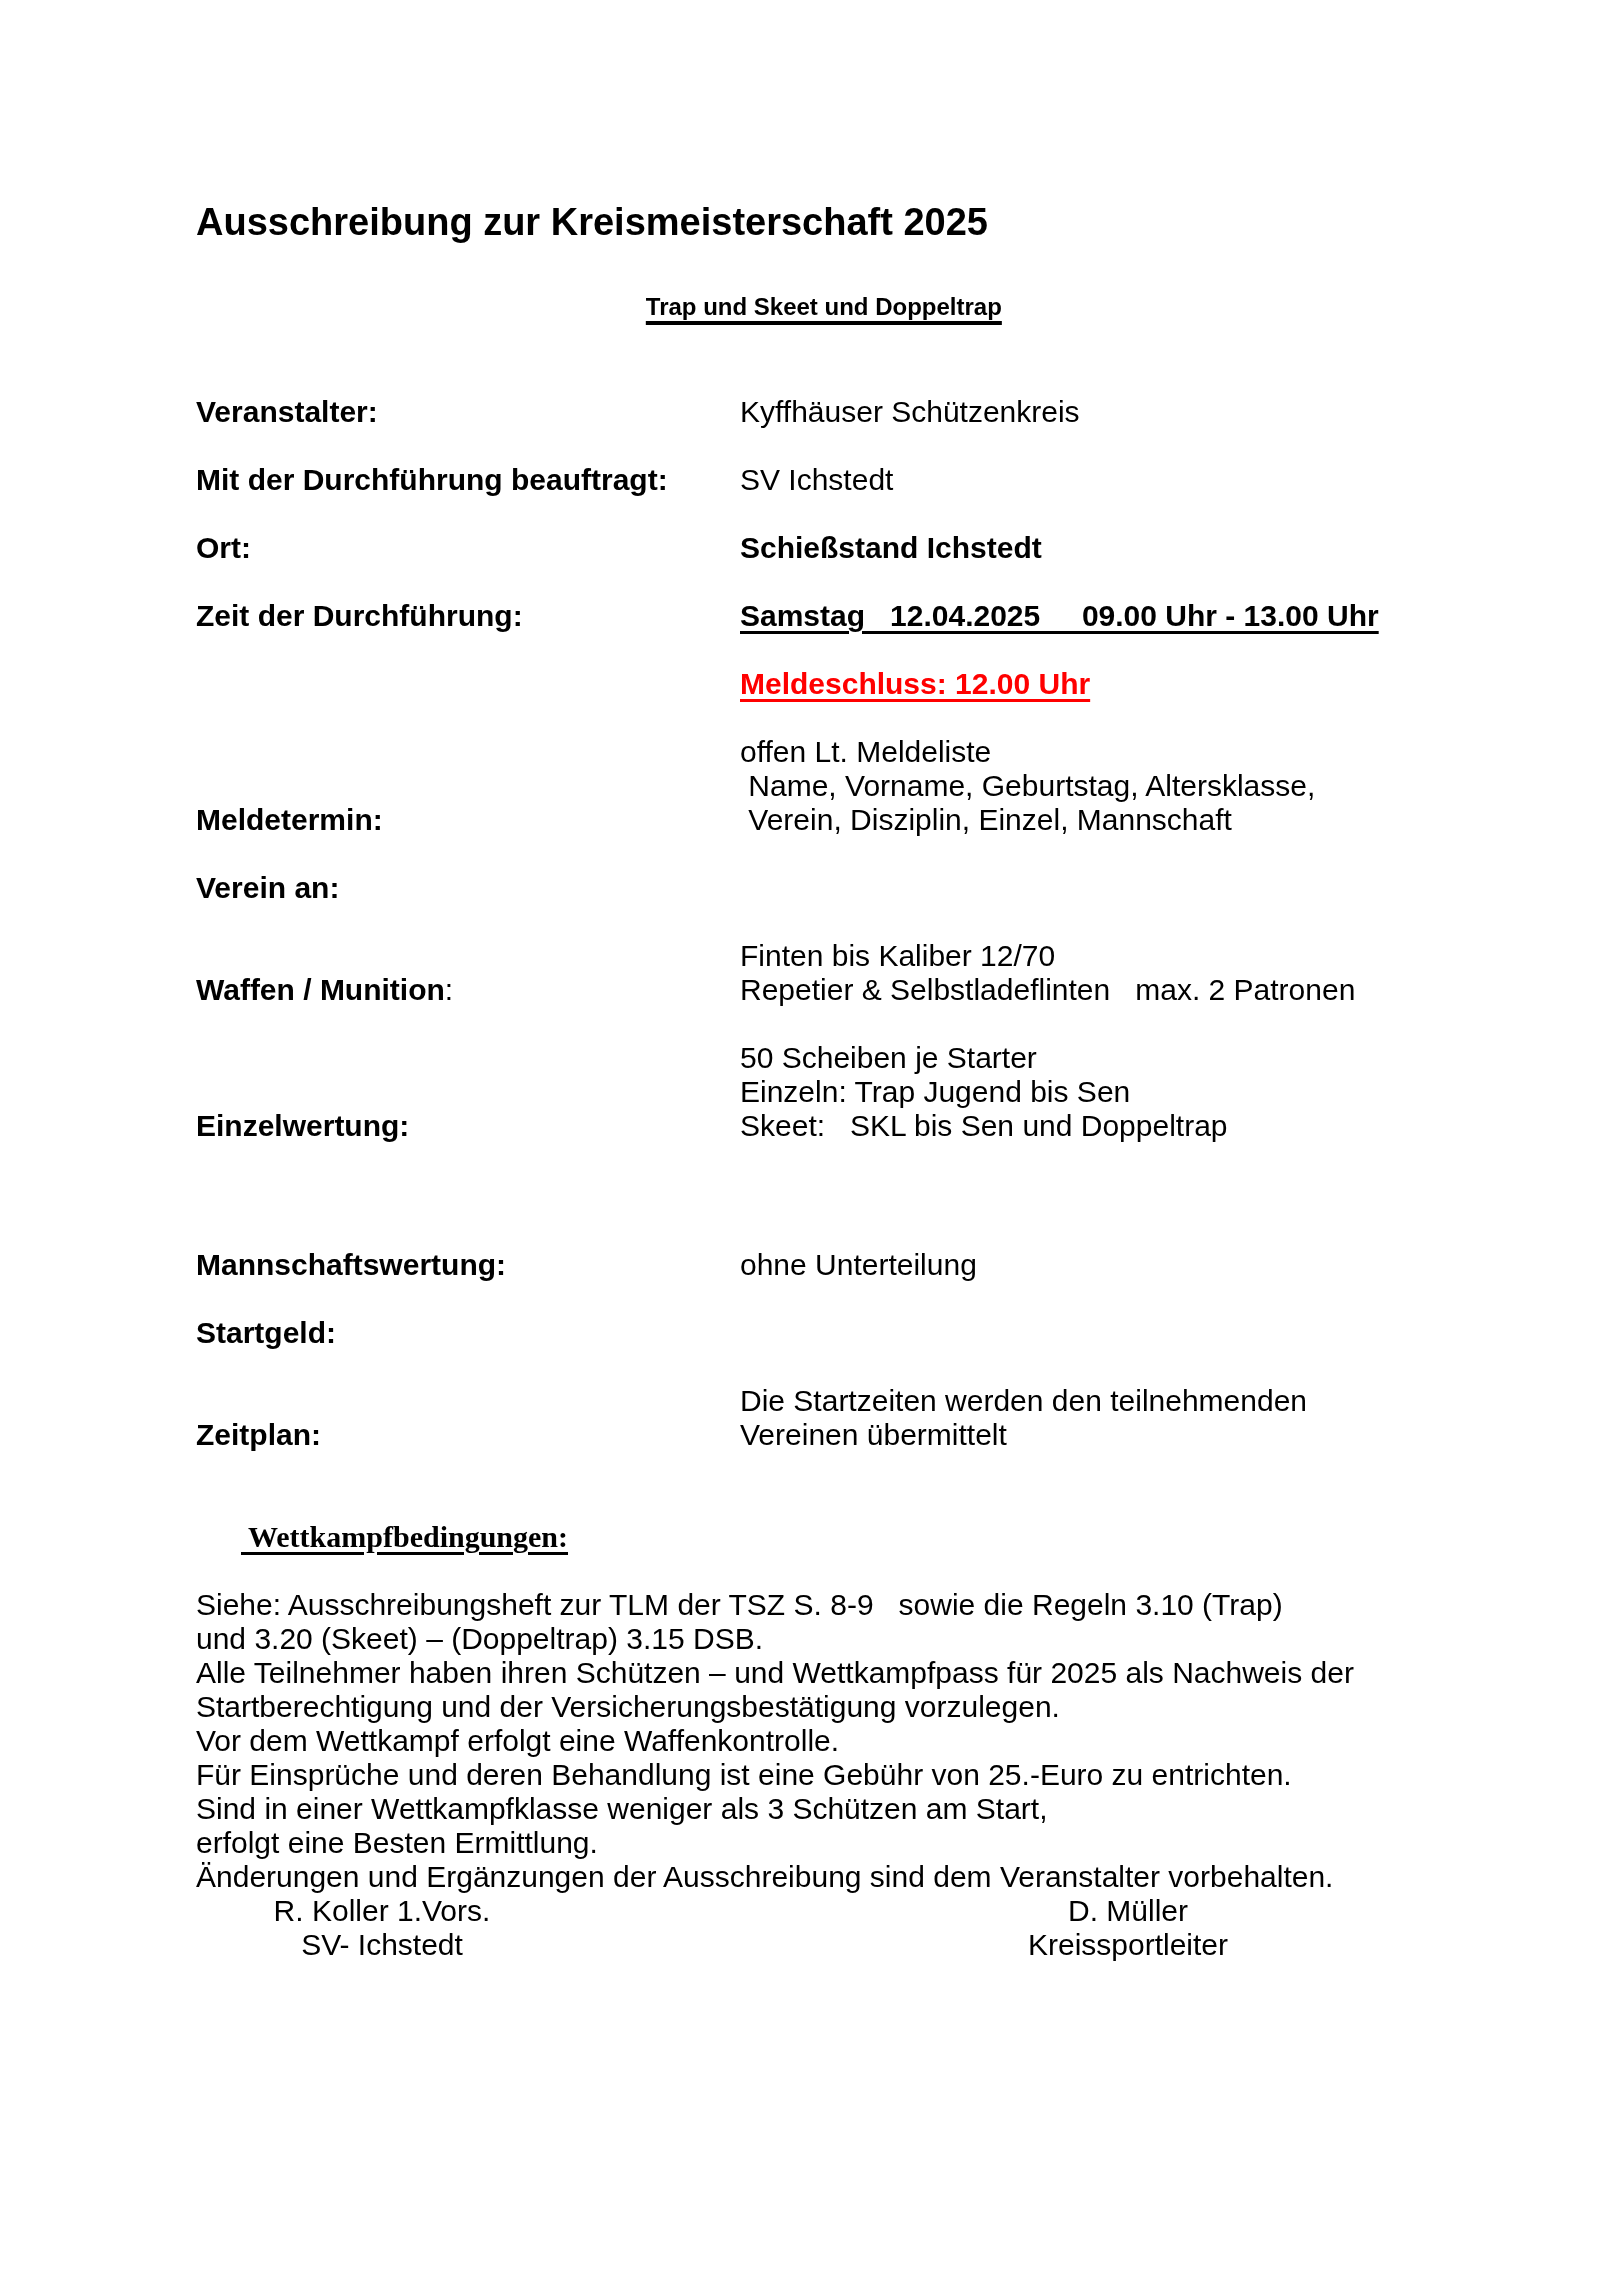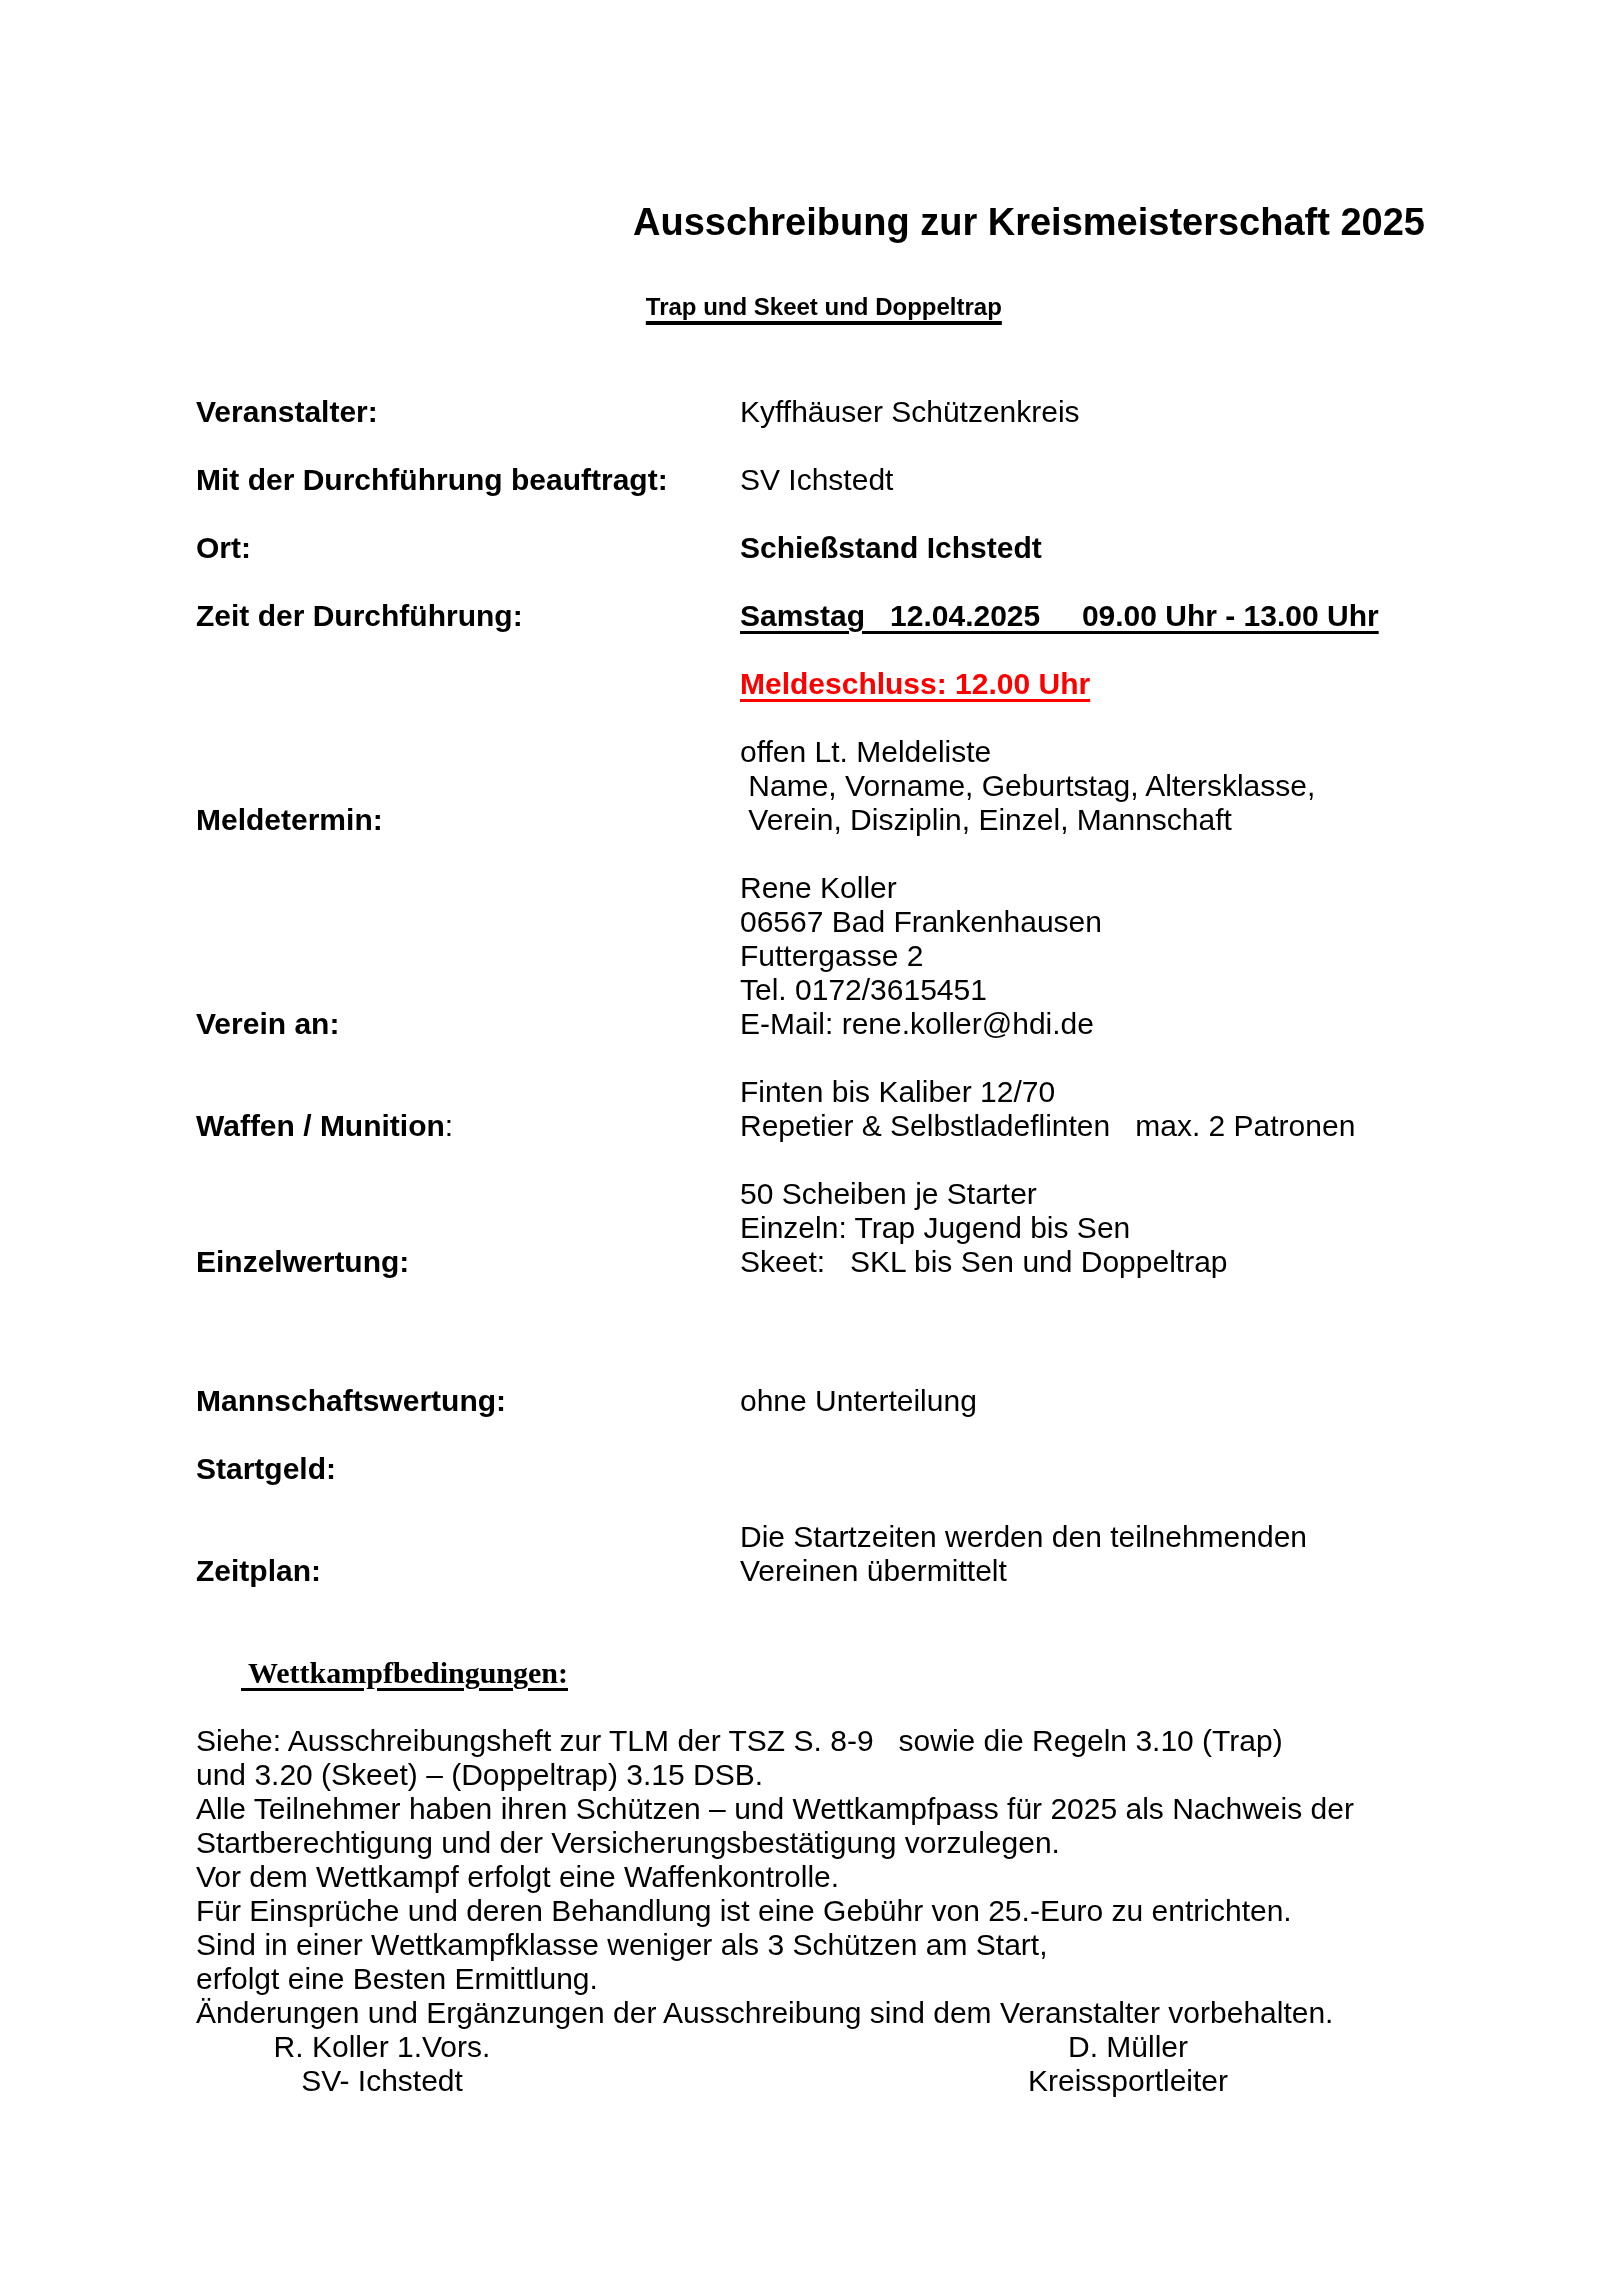--- a/index.html
+++ b/index.html
@@ -17,21 +17,21 @@
     font-size: 30px;
     line-height: 34px;
     padding: 200px 196px 0 196px;
     overflow: hidden;
     position: relative;
   }
   .title {
     font-weight: bold;
     font-size: 38px;
     line-height: 45px;
-    text-align: right;
+    text-align: left;
     white-space: pre;
   }
   .subtitle {
     font-weight: bold;
     font-size: 24px;
     line-height: 41px;
     text-align: center;
     white-space: pre;
   }
   .subtitle .u {
@@ -124,27 +124,20 @@
       <div class="row">
         <div class="label"><span class="b">Meldetermin:</span></div>
         <div class="value">
           <div class="vline"><span>offen Lt. Meldeliste</span></div>
           <div class="vline"><span> Name, Vorname, Geburtstag, Altersklasse,</span></div>
           <div class="vline"><span> Verein, Disziplin, Einzel, Mannschaft</span></div>
         </div>
       </div>
       <div class="row">
         <div class="label"><span class="b">Verein an:</span></div>
-        <div class="value">
-          <div class="vline"><span>Rene Koller</span></div>
-          <div class="vline"><span>06567 Bad Frankenhausen</span></div>
-          <div class="vline"><span>Futtergasse 2</span></div>
-          <div class="vline"><span>Tel. 0172/3615451</span></div>
-          <div class="vline"><span>E-Mail: rene.koller@hdi.de</span></div>
-        </div>
       </div>
       <div class="row">
         <div class="label"><span class="b">Waffen / Munition</span><span>:</span></div>
         <div class="value">
           <div class="vline"><span>Finten bis Kaliber 12/70</span></div>
           <div class="vline"><span>Repetier &amp; Selbstladeflinten   max. 2 Patronen</span></div>
         </div>
       </div>
       <div class="row gap2">
         <div class="label"><span class="b">Einzelwertung:</span></div>

